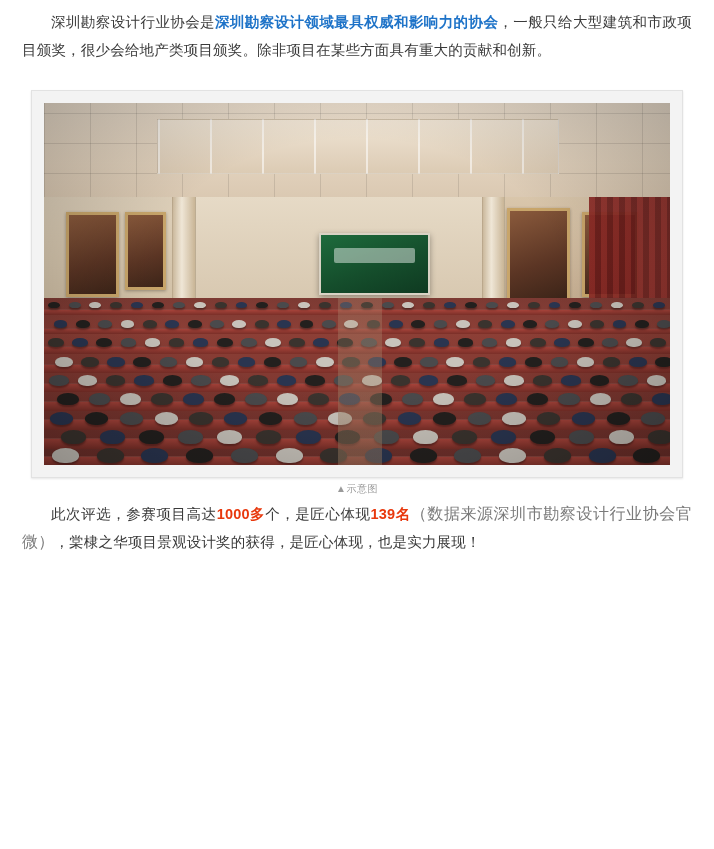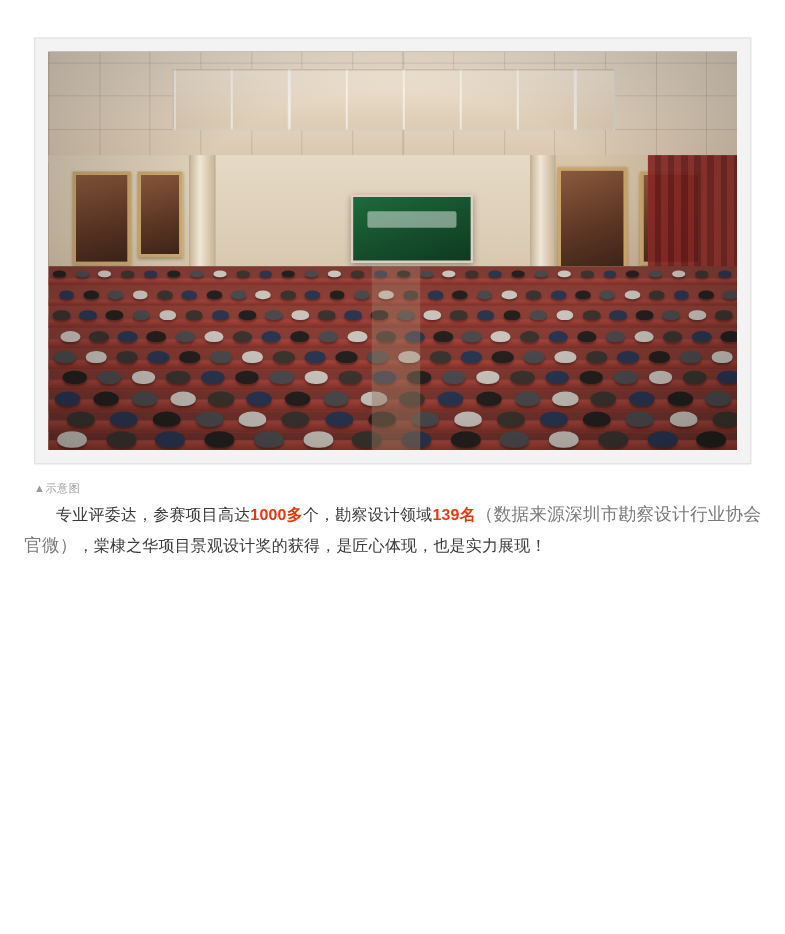--- a/index.html
+++ b/index.html
@@ -66,22 +66,22 @@
   }
   .photo {
     position: relative;
     width: 100%;
     height: 100%;
     overflow: hidden;
     background: #6b4a3a;
   }
   .fig-caption {
     width: 652px;
-    margin: 15px auto 0 auto;
-    text-align: left;
+    margin: 4px auto 0 auto;
+    text-align: center;
     font-size: 10px;
     color: #9a9a9a;
     letter-spacing: 0.5px;
   }
 
   
   .ceiling {
     position: absolute; left: 0; top: 0; width: 100%; height: 28%;
     background:
       repeating-linear-gradient(90deg, rgba(0,0,0,0.10) 0 1px, rgba(255,255,255,0) 1px 46px),
@@ -181,20 +181,23 @@
     background: radial-gradient(ellipse at 50% 45%, rgba(0,0,0,0) 45%, rgba(0,0,0,0.28) 100%);
     pointer-events: none;
   }
 </style>
 </head>
 <body>
 
 <div class="page">
 
 
+  <p class="para indent">
+    <span>深圳勘察设计行业协会是</span><span class="blue">深圳勘察设计领域最具权威和影响力的协会</span><span>，一般只给大型建筑和市政项目颁奖，很少会给地产类项目颁奖。除非项目在某些方面具有重大的贡献和创新。</span>
+  </p>
 
   <div class="figure">
     <div class="photo-frame">
       <div class="photo">
         <div class="ceiling"></div>
         <div class="wall-left"></div>
         <div class="wall-center"></div>
         <div class="wall-right"></div>
         <div class="column col1"></div>
         <div class="column col2"></div>
@@ -416,17 +419,17 @@
             <div class="head " style="left: 94.1429%; top: 90%; width: 4.3%; height: 9.03%;"></div>
           </div>
         <div class="aisle"></div>
         <div class="vignette"></div>
       </div>
     </div>
     <div class="fig-caption">▲示意图</div>
   </div>
 
   <p class="para indent">
-    <span>专业评委达，参赛项目高达</span><span class="red">1000多</span><span>个，勘察设计领域</span><span class="red">139名</span><span class="small-note">（数据来源深圳市勘察设计行业协会官微）</span><span>，棠棣之华项目景观设计奖的获得，是匠心体现，也是实力展现！</span>
+    <span>此次评选，参赛项目高达</span><span class="red">1000多</span><span>个，是匠心体现</span><span class="red">139名</span><span class="small-note">（数据来源深圳市勘察设计行业协会官微）</span><span>，棠棣之华项目景观设计奖的获得，是匠心体现，也是实力展现！</span>
   </p>
 
 
 </div>
 
 </body></html>

